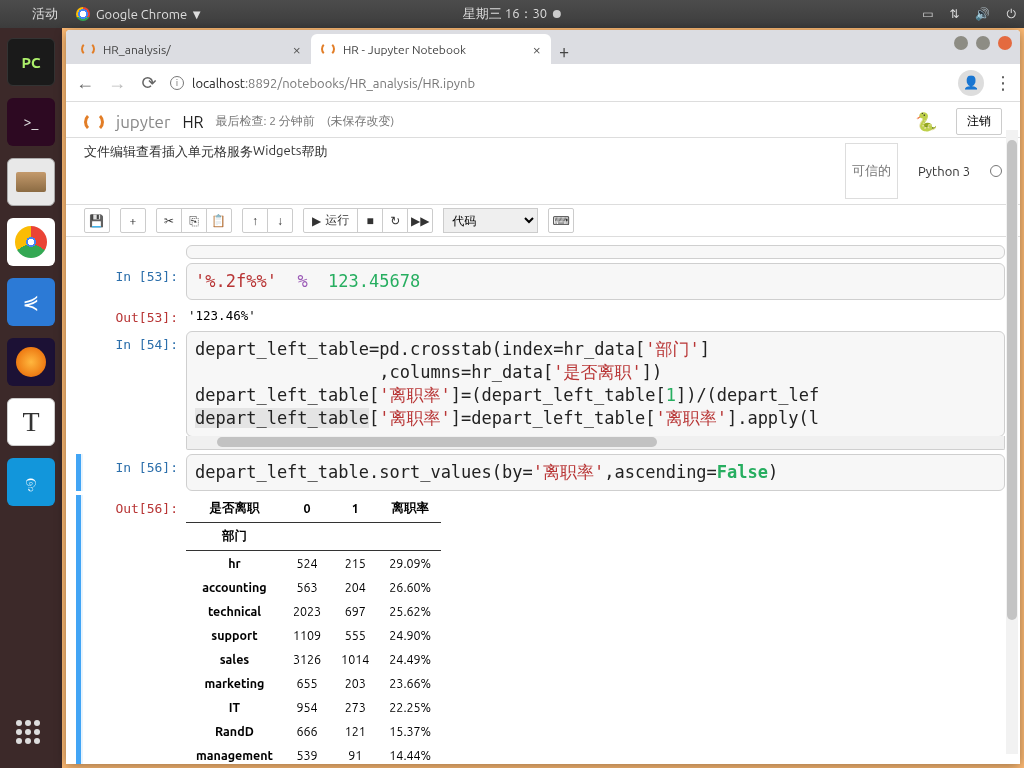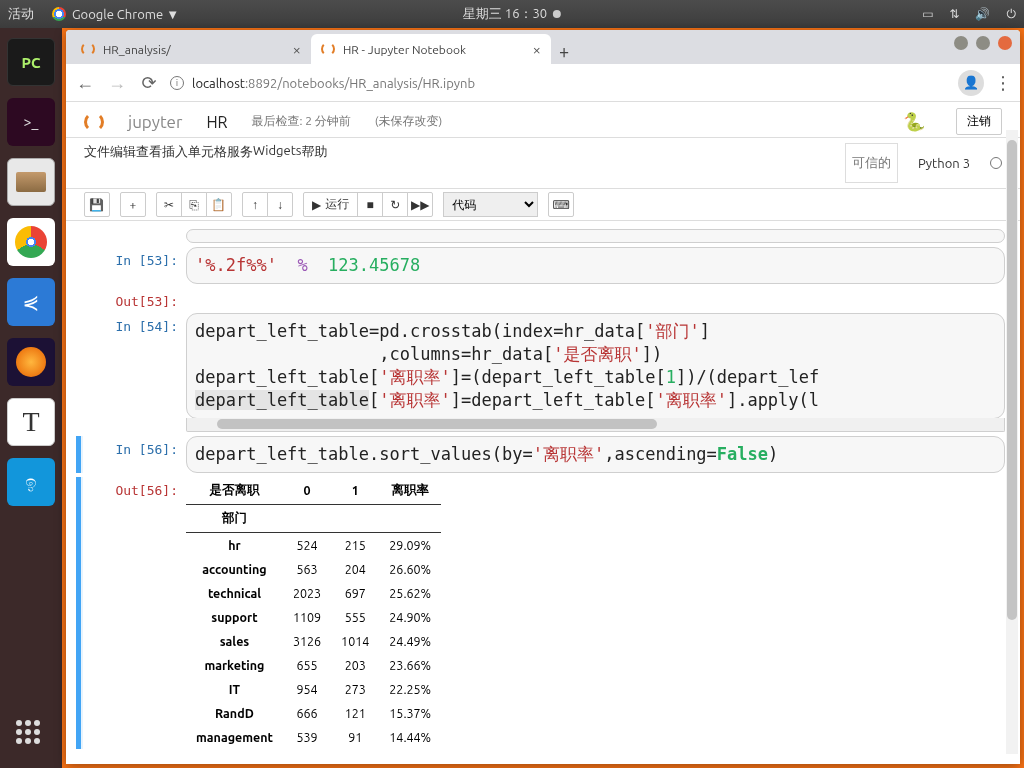--- a/index.html
+++ b/index.html
@@ -1,39 +1,39 @@
 <!DOCTYPE html>
 <html><head>
 <meta charset="utf-8">
 <style>
 * { margin:0; padding:0; box-sizing:border-box; }
 body { width:1024px; height:768px; font-family:Ubuntu,Arial,sans-serif; font-size:13px; overflow:hidden; background:#f7f7f7; }
 
 .topbar { height:28px; background:linear-gradient(#4c4c4c,#3c3c3c); color:#ddd; display:flex; align-items:center; padding:0 8px; font-size:13px; position:relative; }
-.topbar .act { margin-right:18px; }
+.topbar .act { margin-right:18px;margin-left:24px; }
 .topbar .chrome-app { display:flex; align-items:center; gap:6px; }
 .topbar .center { position:absolute; left:50%; transform:translateX(-50%); display:flex; align-items:center; gap:6px; }
 .topbar .right { margin-left:auto; display:flex; gap:16px; font-size:12px; }
 .chrome-ico { width:14px; height:14px; border-radius:50%; background:radial-gradient(circle at 50% 50%,#fff 0 3px,#4285f4 3px 5px,transparent 5px),conic-gradient(#ea4335 0 120deg,#34a853 120deg 240deg,#fbbc05 240deg 360deg); }
 
 .dock { position:absolute; left:0; top:28px; width:62px; height:740px; background:rgba(50,30,30,0.95); display:flex; flex-direction:column; align-items:center; padding-top:10px; gap:12px; }
 .dock-item { width:48px; height:48px; border-radius:6px; background:#555; display:flex; align-items:center; justify-content:center; color:#fff; }
 .dock-item.pc{background:#1a1a1a;color:#aef16c;font-weight:bold;font-size:15px;border:1px solid #333;}
 .dock-item.term{background:#2d0922;position:relative;}
 .dock-item.term::after{content:">_";color:#ddd;font-size:14px;position:relative;}
 .dock-item.files{background:#e8e8e8;border:1px solid #aaa;}
 .dock-item.ch{background:#fff;}
 .dock-item.vs{background:#2c7ad6;}
 .dock-item.ff{background:#1c1135;}
 .dock-item.tx{background:#fff;border:1px solid #ccc;color:#333;font-size:28px;font-family:serif;}
 .dock-item.qq{background:#1296db;}
 .dock .grid { margin-top:auto; margin-bottom:18px; color:#ddd; width:30px; height:30px; display:grid; grid-template-columns:repeat(3,6px); grid-template-rows:repeat(3,6px); gap:3px; }
 .dock .grid span{background:#ddd;border-radius:50%;}
 
-.desktop-area{ position:absolute; left:62px; top:28px; right:0; bottom:0; background:#f97316; }
+.desktop-area{ position:absolute; left:62px; top:28px; right:0; bottom:0; background:#fdba74; }
 
 .browser { position:absolute; left:4px; top:2px; right:4px; bottom:4px; background:#fff; border-radius:4px 4px 0 0; box-shadow:0 2px 12px rgba(0,0,0,.4); display:flex; flex-direction:column; overflow:hidden; }
 .tabstrip { height:34px; background:#dcdde2; display:flex; align-items:flex-end; padding-left:5px; position:relative; }
 .tab { height:30px; width:240px; border-radius:6px 6px 0 0; display:flex; align-items:center; padding:0 10px; font-size:12px; color:#444; gap:8px; }
 .tab.inactive { background:transparent; }
 .tab.active { background:#fff; }
 .tab .x { margin-left:auto; font-size:15px; color:#555; }
 .newtab { width:26px; height:26px; display:flex; align-items:center; justify-content:center; color:#444; font-size:18px; }
 .winctrl { position:absolute; right:8px; top:6px; display:flex; gap:8px; }
 .winctrl span { width:14px; height:14px; border-radius:50%; background:#8d8c84; }
@@ -41,21 +41,21 @@
 .jup-ico{width:14px;height:14px;border:2px solid #e27d26;border-top-color:transparent;border-bottom-color:transparent;border-radius:50%;}
 
 .addrbar { height:38px; background:#fff; display:flex; align-items:center; padding:0 8px; gap:10px; border-bottom:1px solid #ddd; }
 .navbtn { width:22px; color:#666; font-size:18px; text-align:center; }
 .addr-url { flex:1; display:flex; align-items:center; gap:8px; color:#333; font-size:13px; }
 .addr-url .info{ border:1.5px solid #777; border-radius:50%; width:14px; height:14px; display:flex; align-items:center; justify-content:center; font-size:10px; color:#777; }
 .avatar{ width:26px; height:26px; border-radius:50%; background:#ddd; display:flex; align-items:center; justify-content:center; color:#666; }
 .kebab{ color:#555; font-size:18px; }
 
 .notebook { flex:1; overflow:auto; background:#fff; }
-.nb-header { display:flex; align-items:center; padding:6px 18px 2px; gap:24px; border-bottom:1px solid #ddd; }
+.nb-header { display:flex; align-items:center; padding:6px 18px 2px; gap:12px; border-bottom:1px solid #ddd; }
 .nb-title { font-size:16px; color:#222; }
 .nb-check { font-size:12px; color:#777; }
 .logout { margin-left:auto; }
 .btn { border:1px solid #ccc; background:#fff; padding:4px 10px; border-radius:2px; font-size:12px; }
 .py-icon{margin-right:6px;}
 
 .nb-menu { display:flex; padding:5px 18px; border-bottom:1px solid #ddd; font-size:13px; color:#333; }
 .nb-menu .right{margin-left:auto;display:flex;gap:20px;align-items:center;}
 .kernel-ind{width:12px;height:12px;border:1.5px solid #777;border-radius:50%;}
 
@@ -68,21 +68,21 @@
 .run-btn{width:auto;padding:0 8px;gap:4px;}
 .sel{border:1px solid #ccc;height:25px;width:95px;padding:0 4px;font-size:12px;}
 .spacer{width:6px;}
 
 .cells{ padding:4px 15px 20px; }
 .cell { display:flex; margin:4px 0; }
 .prompt { width:105px; text-align:right; padding:6px 8px 0 0; font-family:Menlo,Consolas,monospace; font-size:13px; }
 .prompt.in{color:#2c6fab;}
 .prompt.out{color:#b83535;}
 .cell-body{ flex:1; min-width:0; }
-.code-input { border:1px solid #cfcfcf; background:#f7f7f7; border-radius:11px; padding:6px 8px; font-family:Menlo,Consolas,monospace; font-size:17px; line-height:1.35; white-space:pre; overflow-x:auto; }
+.code-input { border:1px solid #cfcfcf; background:#f7f7f7; border-radius:6px; padding:6px 8px; font-family:Menlo,Consolas,monospace; font-size:17px; line-height:1.35; white-space:pre; overflow-x:auto; }
 .output-text { font-family:Menlo,Consolas,monospace; font-size:12.5px; padding:4px 2px; white-space:pre; }
 .cell.selected { border-left:5px solid #42a5f5; background:linear-gradient(to right,#e8f4fd 0 2px,transparent 2px); margin-left:-5px; padding-left:0; }
 .scroll-decor{height:14px;background:#f0f0f0;border:1px solid #cfcfcf;border-top:none;border-radius:0 0 2px 2px;margin-top:-1px;display:flex;align-items:center;}
 .scroll-decor .thumb{height:10px;background:#c2c2c2;border-radius:5px;margin-left:30px;width:440px;}
 
 .t-str{color:#b83535;}
 .t-op{color:#9b59b6;}
 .t-num{color:#27ae60;}
 .t-id{color:#222;}
 .t-bool{color:#27ae60;font-weight:bold;}
@@ -198,21 +198,21 @@
     <div class="nb-menu">
       <span>文件</span>
       <span>编辑</span>
       <span>查看</span>
       <span>插入</span>
       <span>单元格</span>
       <span>服务</span>
       <span>Widgets</span>
       <span>帮助</span>
       <div class="right">
-        <span style="color:#777;border:1px solid #ddd;padding:10px 6px;">可信的</span>
+        <span style="color:#777;border:1px solid #ddd;padding:18px 6px;">可信的</span>
         <span>Python 3</span>
         <span class="kernel-ind"></span>
       </div>
     </div>
 
     <div class="nb-toolbar">
       <div class="tbtn">💾</div>
       <div class="spacer"></div>
       <div class="tbtn">+</div>
       <div class="spacer"></div>
@@ -249,20 +249,23 @@
       </div>
 
       <div class="cell">
         <div class="prompt in">In [53]:</div>
         <div class="cell-body">
               <div class="code-input"><span class="t-str">'%.2f%%'</span>  <span class="t-op">%</span>  <span class="t-num">123.45678</span></div>
             </div>
       </div>
       <div class="cell">
         <div class="prompt out">Out[53]:</div>
+        <div class="cell-body">
+              <div class="output-text">'123.46%'</div>
+            </div>
       </div>
 
       <div class="cell">
         <div class="prompt in">In [54]:</div>
         <div class="cell-body">
 <div class="code-input"><span class="t-id">depart_left_table=pd.crosstab(index=hr_data[</span><span class="t-str">'部门'</span><span class="t-id">]</span>
 <span class="t-id">                  ,columns=hr_data[</span><span class="t-str">'是否离职'</span><span class="t-id">])</span>
 <span class="t-id">depart_left_table[</span><span class="t-str">'离职率'</span><span class="t-id">]=(depart_left_table[</span><span class="t-num">1</span><span class="t-id">])/(depart_lef</span>
 <span class="t-highlight"><span class="t-id">depart_left_table</span></span><span class="t-id">[</span><span class="t-str">'离职率'</span><span class="t-id">]=depart_left_table[</span><span class="t-str">'离职率'</span><span class="t-id">].apply(l</span></div>
 <div class="scroll-decor">

